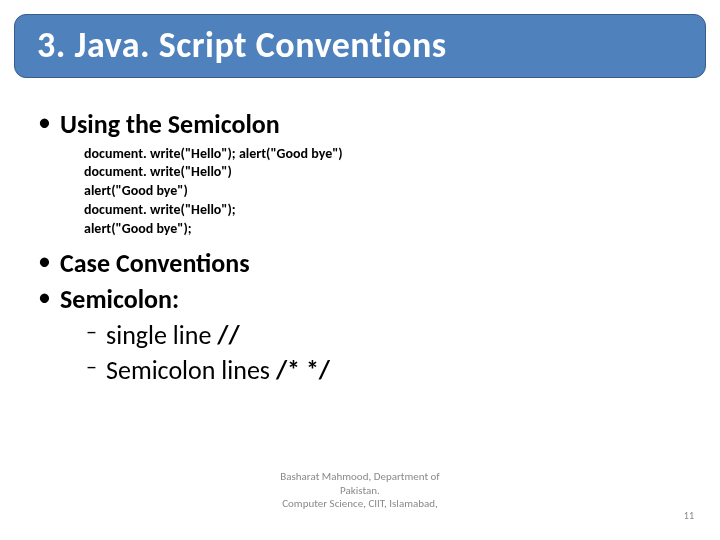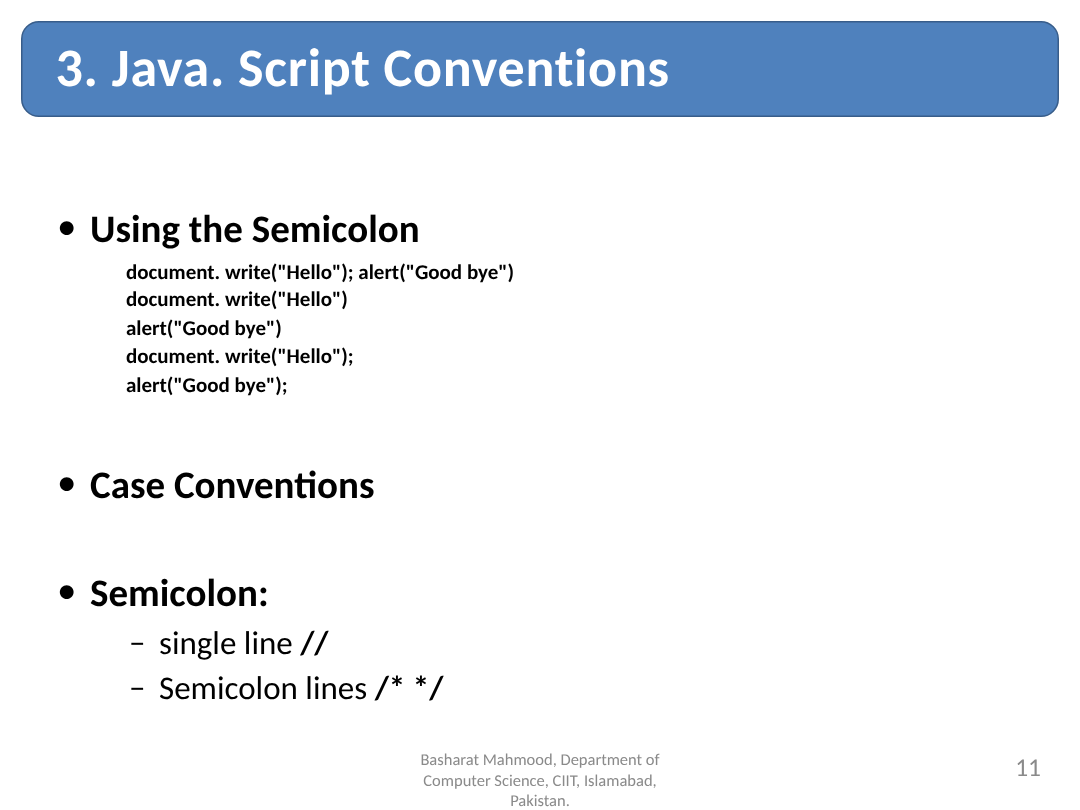--- a/index.html
+++ b/index.html
@@ -7,41 +7,40 @@
     width: 720px;
     height: 540px;
     background: #fff;
     font-family: Calibri, Arial, sans-serif;
     position: relative;
     overflow: hidden;
   }
   .title-bar {
     background: #4f81bd;
     border-radius: 12px;
-    margin: 14px 14px 0 14px;
+    margin: 14px 14px 12px 14px;
     padding: 8px 22px 10px 22px;
     border: 1px solid #385d8a;
   }
   .title-bar h1 {
     color: #fff;
     font-size: 36px;
     font-weight: 700;
     letter-spacing: 0.5px;
   }
   .content {
     padding: 18px 36px 0 36px;
   }
   ul.outer {
     list-style: none;
   }
   ul.outer > li {
     position: relative;
     padding-left: 24px;
     margin-bottom: 4px;
-    margin-top: 40px;
   }
   ul.outer > li::before {
     content: "•";
     position: absolute;
     left: 2px;
     top: 0;
     font-size: 26px;
     line-height: 28px;
     color: #000;
   }
@@ -72,40 +71,40 @@
   ul.inner > li::before {
     content: "–";
     position: absolute;
     left: 0;
     top: 0;
     font-size: 22px;
     line-height: 28px;
     color: #000;
   }
   .sub {
-    font-size: 22px;
+    font-size: 26px;
     color: #000;
     line-height: 1.35;
   }
   .sub .bold { font-weight: 700; }
   .footer {
     position: absolute;
-    bottom: 0;
+    bottom: 30px;
     left: 0;
     width: 100%;
     text-align: center;
     font-size: 11px;
     color: #8a8a8a;
     line-height: 1.2;
   }
   .page-num {
     position: absolute;
     bottom: 18px;
     right: 26px;
-    font-size: 17px;
+    font-size: 10px;
     color: #8a8a8a;
   }
 </style>
 </head>
 <body>
 
 <div class="title-bar">
   <h1>3. Java. Script Conventions</h1>
 </div>
 
@@ -133,17 +132,17 @@
         <li>
           <span class="sub"><span>Semicolon lines </span><span class="bold">/* */</span></span>
         </li>
       </ul>
     </li>
   </ul>
 </div>
 
 <div class="footer">
   <div>Basharat Mahmood, Department of</div>
+  <div>Pakistan.</div>
   <div>Computer Science, CIIT, Islamabad,</div>
-  <div>Pakistan.</div>
 </div>
 
 <div class="page-num">11</div>
 
 </body></html>

